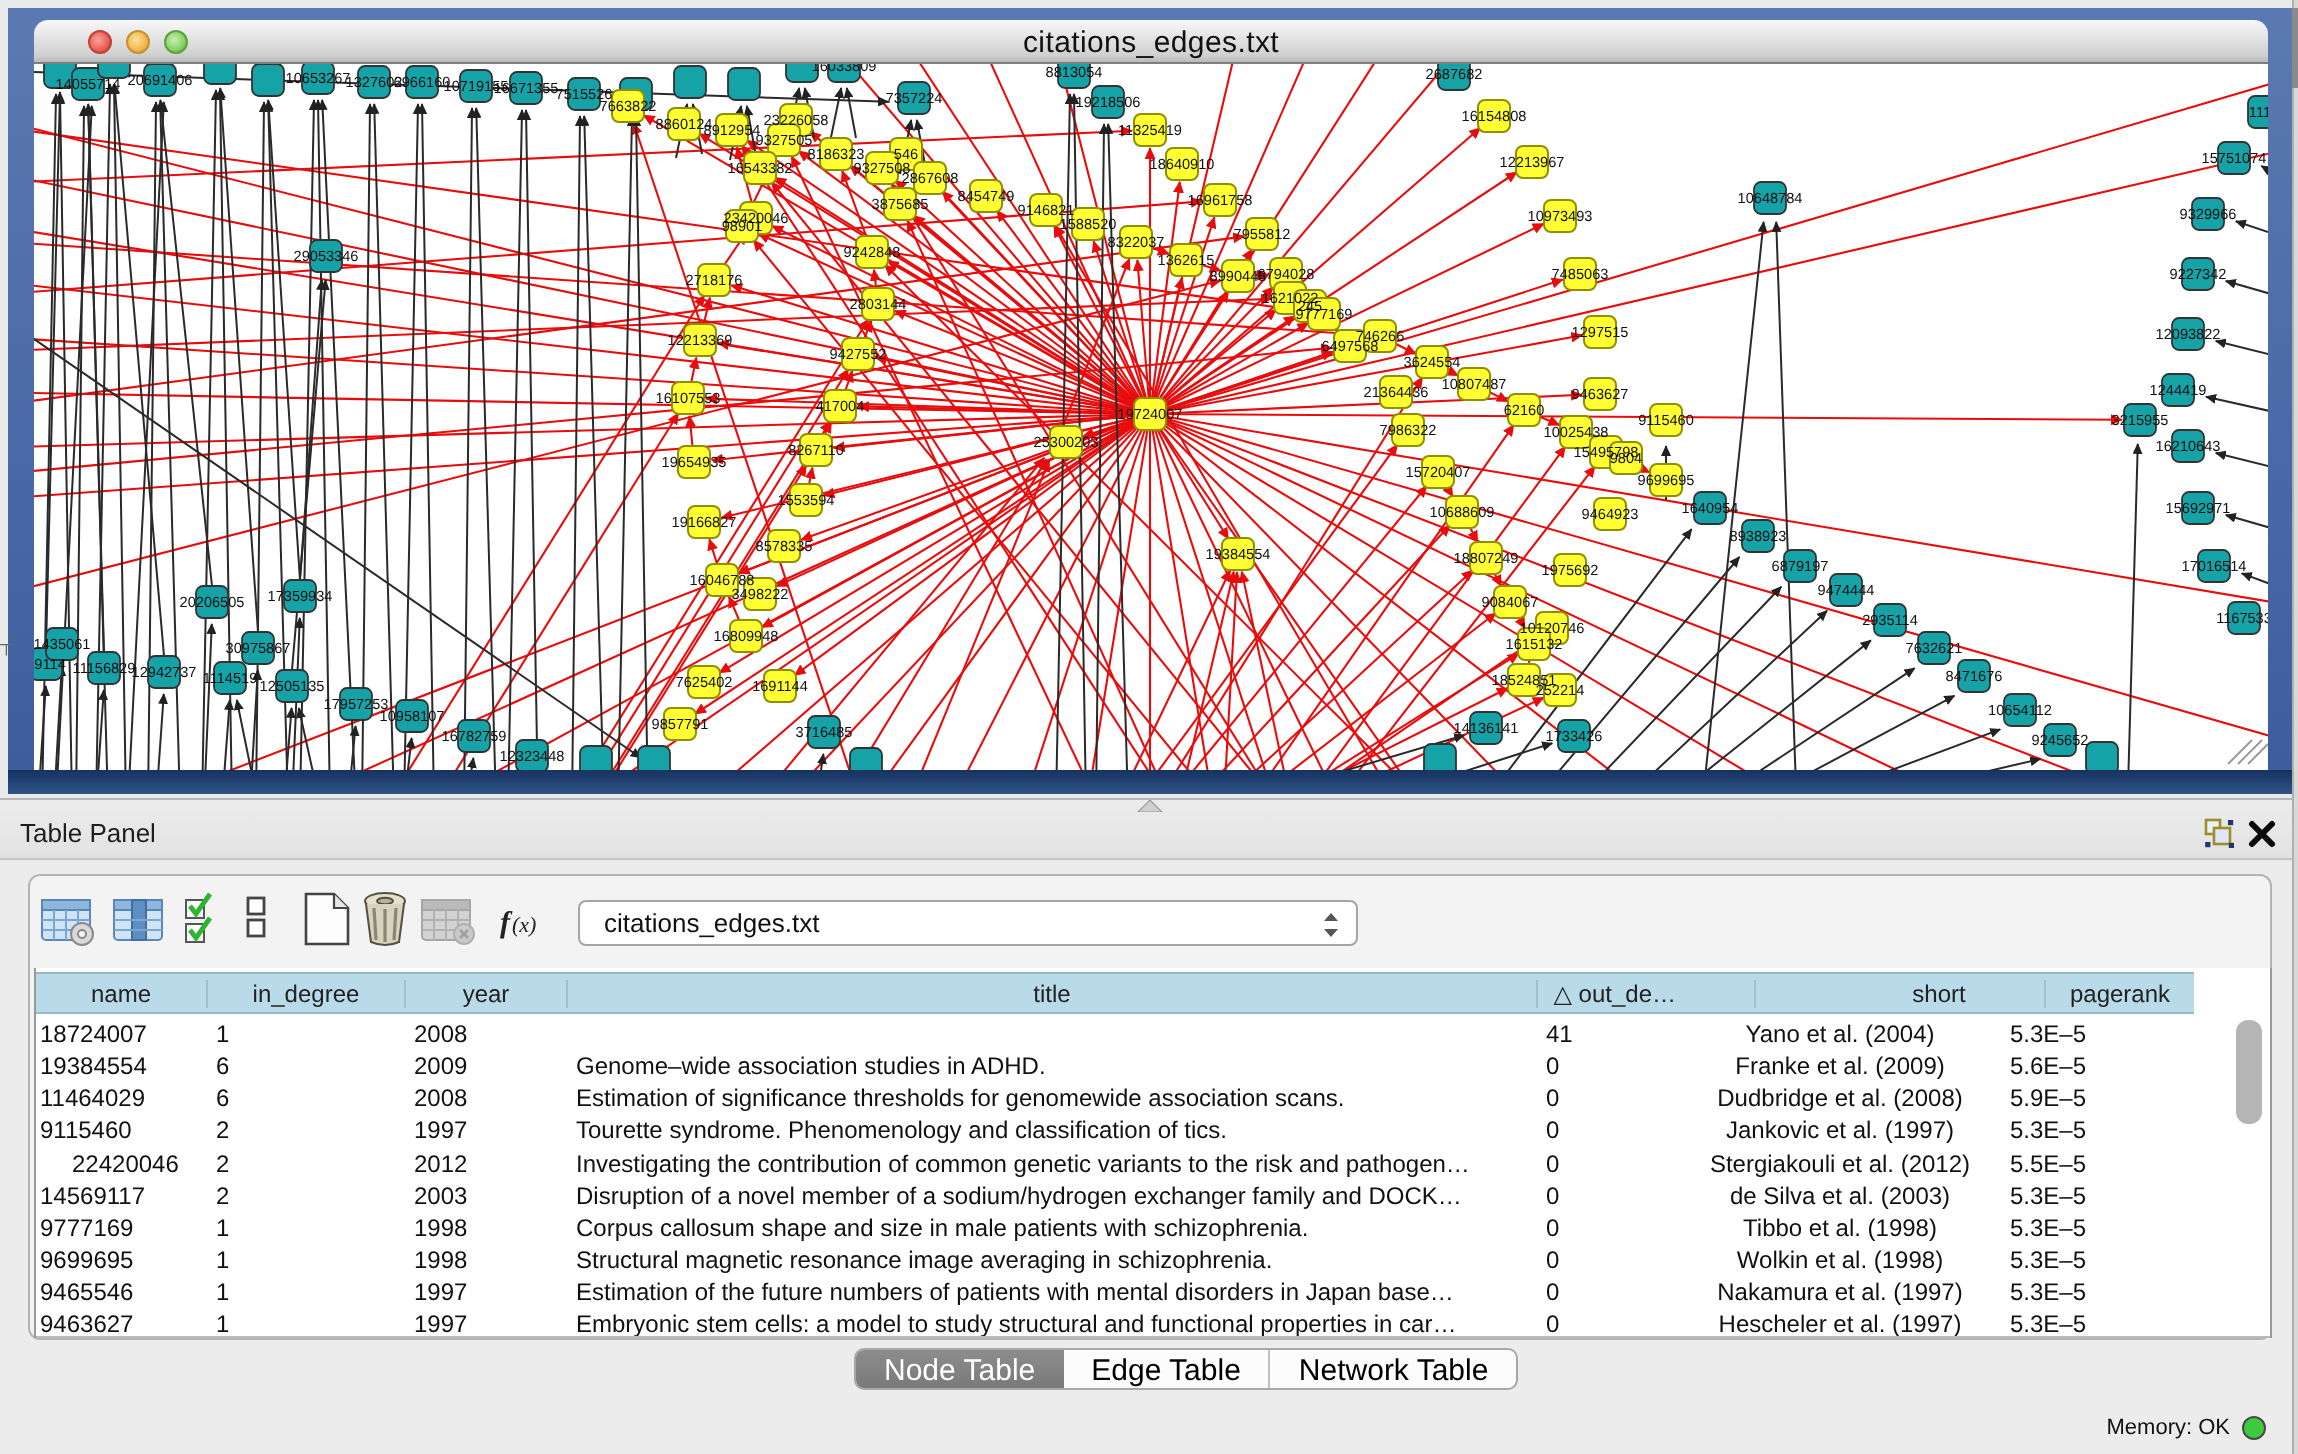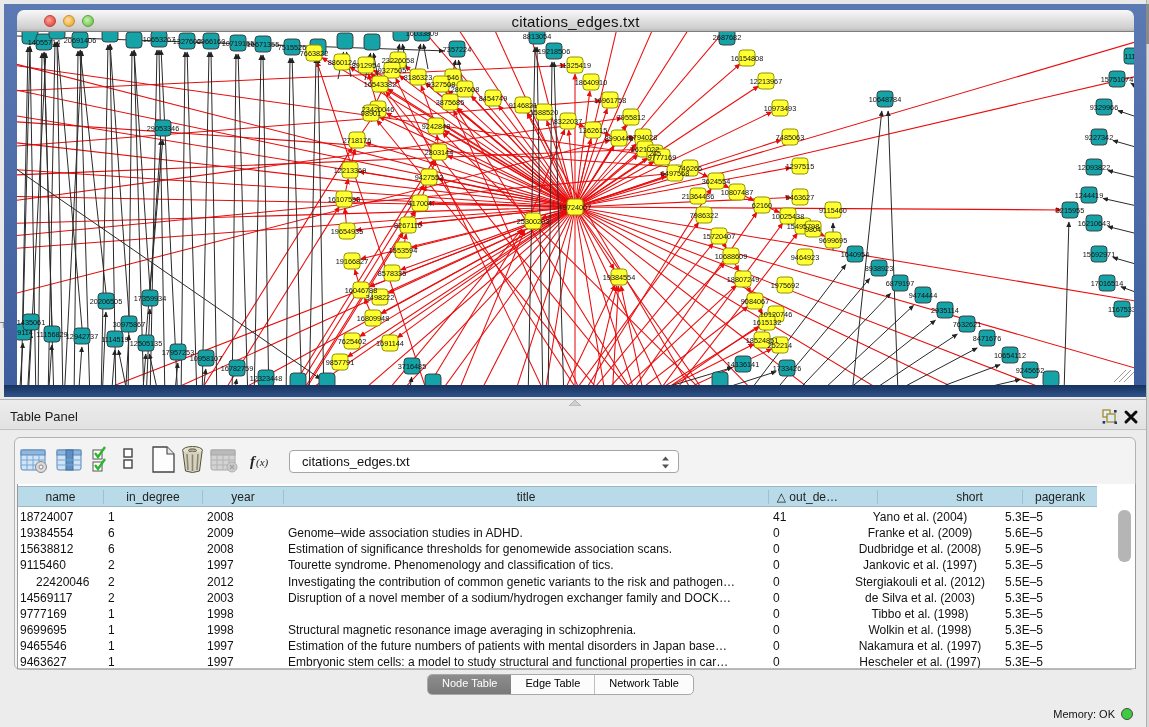--- a/index.html
+++ b/index.html
@@ -24,21 +24,21 @@
   background:#f3f3f3; border:1px solid #b3b3b3; border-radius:6px; }
 #tablearea { position:absolute; left:17px; top:484px; width:1119px; height:185px; background:#fff; }
 #thead { position:absolute; left:17px; top:486px; width:1080px; height:21px; background:#b9dbe9;
   border-top:1px solid #9bb9c4; border-bottom:1px solid #9bb9c4; }
 #thead span { position:absolute; top:3px; font-size:12px; color:#222; text-align:center; border-left:1px solid #9fc0cc; }
 .row { position:absolute; left:17px; width:1119px; height:16px; font-size:12px; color:#111; }
 .row span { position:absolute; top:1px; white-space:nowrap; }
 .row .ctr { text-align:center; }
 #tabs { position:absolute; left:427px; top:674px; height:21px; display:flex;
   border:1px solid #a8a8a8; border-radius:5px; overflow:hidden; background:#fcfcfc;
-  font-size:11px; }
+  font-size:15px; }
 #tabs div { padding:2px 14px 0 14px; height:21px; }
 #tabs .sel { background:linear-gradient(#8d8d8d,#777); color:#fff; }
 #tabs .d { border-left:1px solid #c0c0c0; }
 #status { position:absolute; right:34px; top:708px; font-size:11px; color:#111; }
 #memdot { position:absolute; left:1121px; top:708px; width:12px; height:12px; border-radius:50%;
   background:#3ecb3e; border:1px solid #4a4a4a; }
 #rstrip { position:absolute; right:0; top:0; width:3px; height:727px; background:#d8d8d8; border-left:1px solid #b0b0b0; }
 #rstrip2 { position:absolute; right:0; top:4px; width:3px; height:40px; background:#8a8a8a; }
 </style></head>
 <body>
@@ -642,21 +642,21 @@
 <div class="row" style="top:525px">
 <span style="left:3px">19384554</span>
     <span style="left:91px">6</span>
 <span style="left:190px">2009</span>
     <span style="left:271px">Genome–wide association studies in ADHD.</span>
 <span style="left:756px">0</span>
     <span class="ctr" style="left:821px;width:164px">Franke et al. (2009)</span>
 <span style="left:988px">5.6E–5</span>
   </div>
 <div class="row" style="top:541px">
-<span style="left:3px">15638812</span>
+<span style="left:3px">11464029</span>
     <span style="left:91px">6</span>
 <span style="left:190px">2008</span>
     <span style="left:271px">Estimation of significance thresholds for genomewide association scans.</span>
 <span style="left:756px">0</span>
     <span class="ctr" style="left:821px;width:164px">Dudbridge et al. (2008)</span>
 <span style="left:988px">5.9E–5</span>
   </div>
 <div class="row" style="top:557px">
 <span style="left:3px">9115460</span>
     <span style="left:91px">2</span>
@@ -681,20 +681,21 @@
 <span style="left:190px">2003</span>
     <span style="left:271px">Disruption of a novel member of a sodium/hydrogen exchanger family and DOCK…</span>
 <span style="left:756px">0</span>
     <span class="ctr" style="left:821px;width:164px">de Silva et al. (2003)</span>
 <span style="left:988px">5.3E–5</span>
   </div>
 <div class="row" style="top:606px">
 <span style="left:3px">9777169</span>
     <span style="left:91px">1</span>
 <span style="left:190px">1998</span>
+    <span style="left:271px">Corpus callosum shape and size in male patients with schizophrenia.</span>
 <span style="left:756px">0</span>
     <span class="ctr" style="left:821px;width:164px">Tibbo et al. (1998)</span>
 <span style="left:988px">5.3E–5</span>
   </div>
 <div class="row" style="top:622px">
 <span style="left:3px">9699695</span>
     <span style="left:91px">1</span>
 <span style="left:190px">1998</span>
     <span style="left:271px">Structural magnetic resonance image averaging in schizophrenia.</span>
 <span style="left:756px">0</span>

